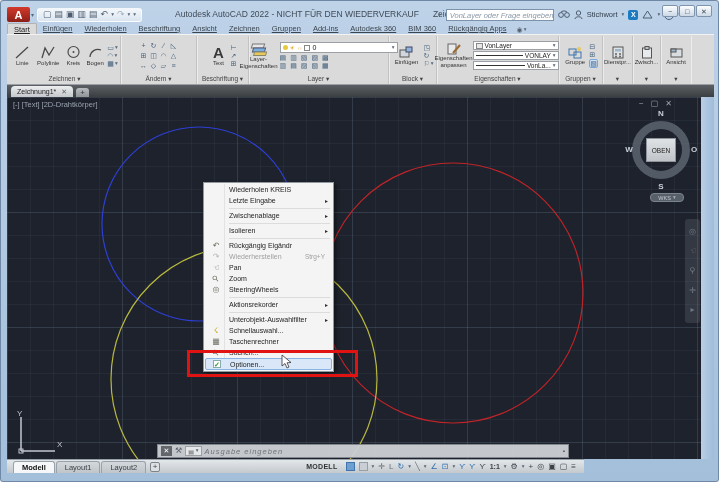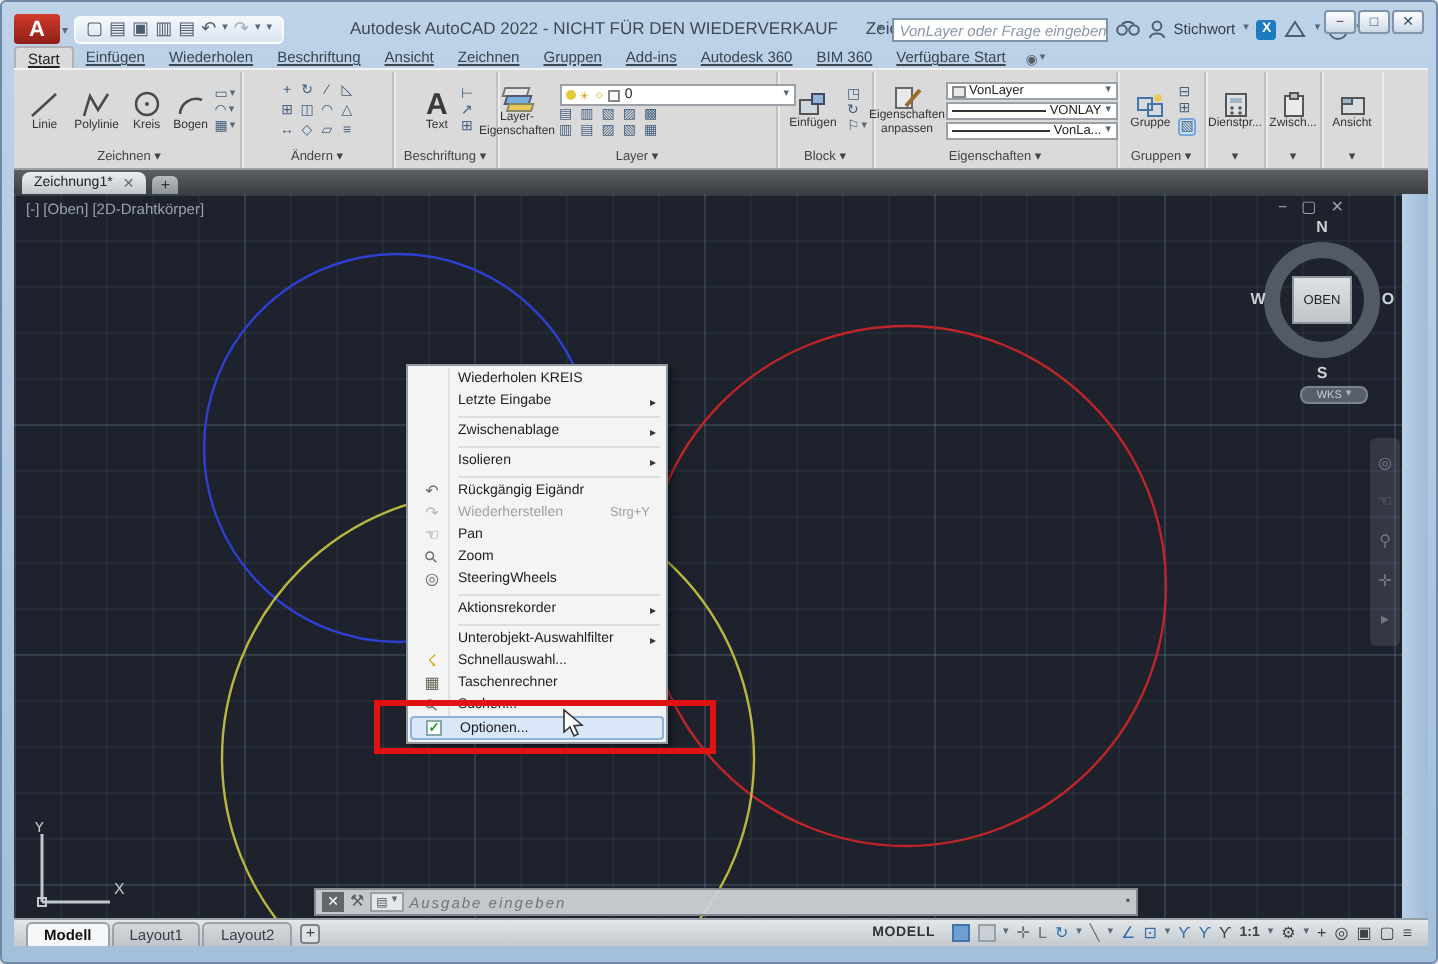--- a/index.html
+++ b/index.html
@@ -109,21 +109,21 @@
   .mi.dis{color:#a0a0a0;}
   .mi.sel{background:#d9e7f8;border:1px solid #89b3e2;border-radius:2px;height:12px;}
   .msep{height:4px;display:flex;align-items:center;padding:0 2px 0 24px;}
   .msep i{display:block;width:100%;border-top:1px solid #dcdcdc;}
   .opticon{display:inline-block;width:8px;height:8px;background:#fff;border:1px solid #8aa;color:#2f9e2f;
            font-size:7px;line-height:7px;text-align:center;font-weight:bold;}
   
   .redrect{left:186px;top:349px;width:171px;height:27px;border:3px solid #e01212;z-index:50;}
   .cursor{left:280px;top:353px;z-index:60;}
   
-  .statusrow{left:6px;top:458px;width:707px;height:14px;background:linear-gradient(#e3e7ea,#c3c9ce);
+  .statusrow{left:6px;top:458px;width:577px;height:14px;background:linear-gradient(#e3e7ea,#c3c9ce);
              border-top:1px solid #98a0a7;display:flex;align-items:center;font-size:7.5px;color:#333;}
   .ltab{height:12px;display:flex;align-items:center;padding:0 8px;border:1px solid #9aa2a9;border-bottom:none;
         background:linear-gradient(#d4d8dc,#bfc5ca);border-radius:3px 3px 0 0;margin-right:1px;color:#3a4048;}
   .ltab.active{background:#f6f7f8;font-weight:bold;color:#111;}
   .addlay{width:10px;height:10px;border:1px solid #7d858c;border-radius:2px;background:#dde1e4;color:#444;
           font-size:8px;display:flex;align-items:center;justify-content:center;margin-left:3px;}
   .sicons{margin-left:auto;display:flex;align-items:center;gap:4px;padding-right:8px;}
   .si{font-size:8px;line-height:1;}
   .si.on{color:#2f6fb0;}
   .si.off{color:#6b7178;}
@@ -188,21 +188,21 @@
     <div class="rtab active">Start</div>
     <div class="rtab">Einfügen</div>
     <div class="rtab">Wiederholen</div>
     <div class="rtab">Beschriftung</div>
     <div class="rtab">Ansicht</div>
     <div class="rtab">Zeichnen</div>
     <div class="rtab">Gruppen</div>
     <div class="rtab">Add-ins</div>
     <div class="rtab">Autodesk 360</div>
     <div class="rtab">BIM 360</div>
-    <div class="rtab">Verfügbare Start</div>
+    <div class="rtab">Rückgängig Apps</div>
     <div class="ribopt">
       <span>◉</span>
       <span class="dd">▾</span>
     </div>
   </div>
 
   <div class="ab ribbon">
 
     <div class="panel" style="width:112px;">
       <div class="pbody">
@@ -466,21 +466,21 @@
   <div class="ab rframe"></div>
 
   <svg class="ab" style="left:6px;top:96px;z-index:5;" width="694" height="362" viewBox="6 96 694 362">
     <circle fill="none" stroke-width="1.2" stroke="#2e3fd4" cx="198" cy="223" r="97"></circle>
     <circle fill="none" stroke-width="1.2" stroke="#bf2428" cx="452" cy="292" r="130"></circle>
     <circle fill="none" stroke-width="1.2" stroke="#b9b83e" cx="243" cy="378" r="133"></circle>
   </svg>
 
   <div class="ab vplabel" style="z-index:6;">
     <span>[-]</span>
-    <span>[Oben]</span>
+    <span>[Text]</span>
     <span>[2D-Drahtkörper]</span>
   </div>
 
   <div class="ab cwb" style="z-index:6;">
     <span>−</span>
     <span>▢</span>
     <span>✕</span>
   </div>
 
   <div class="ab vc-ring" style="z-index:6;"></div>

